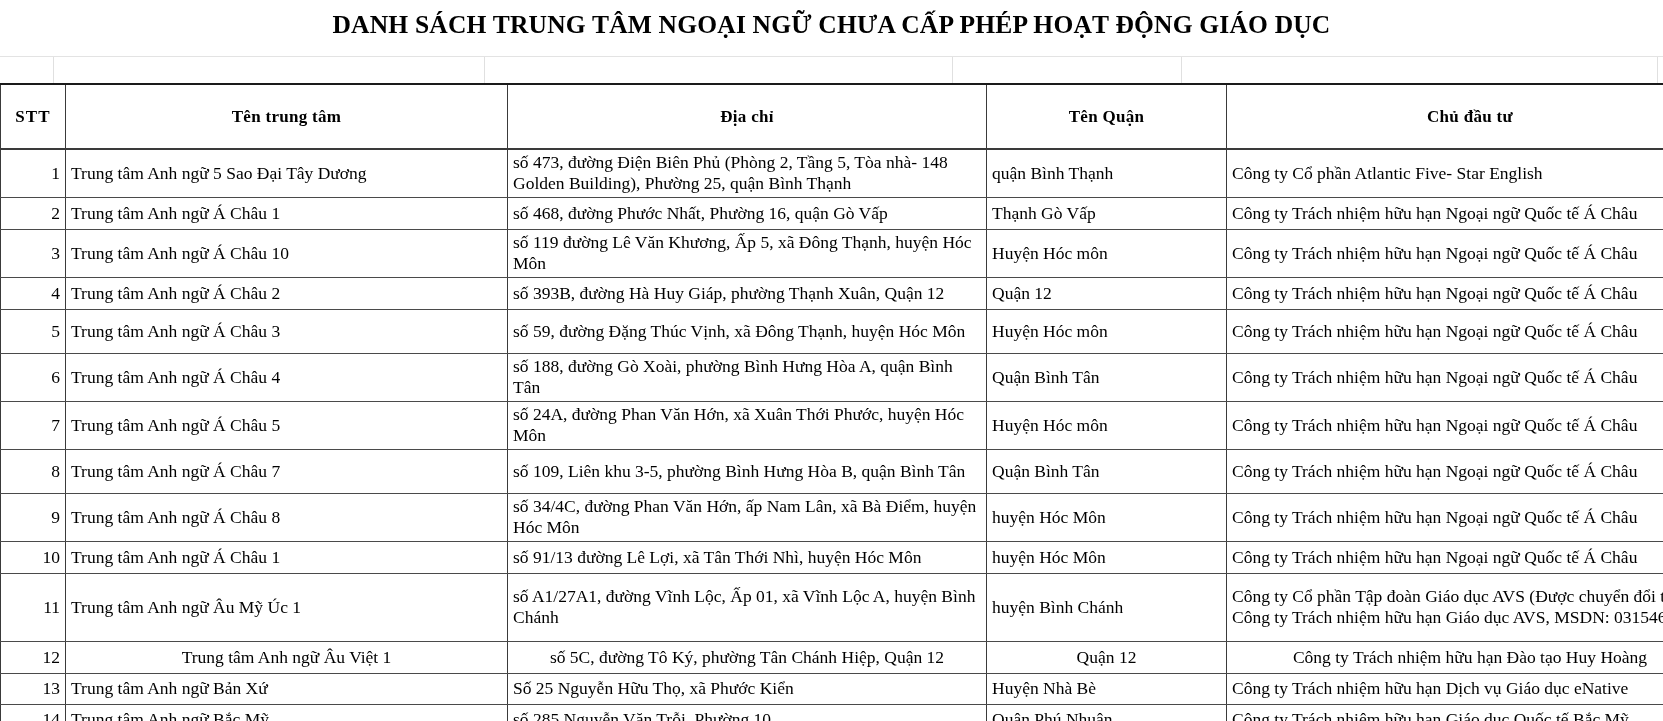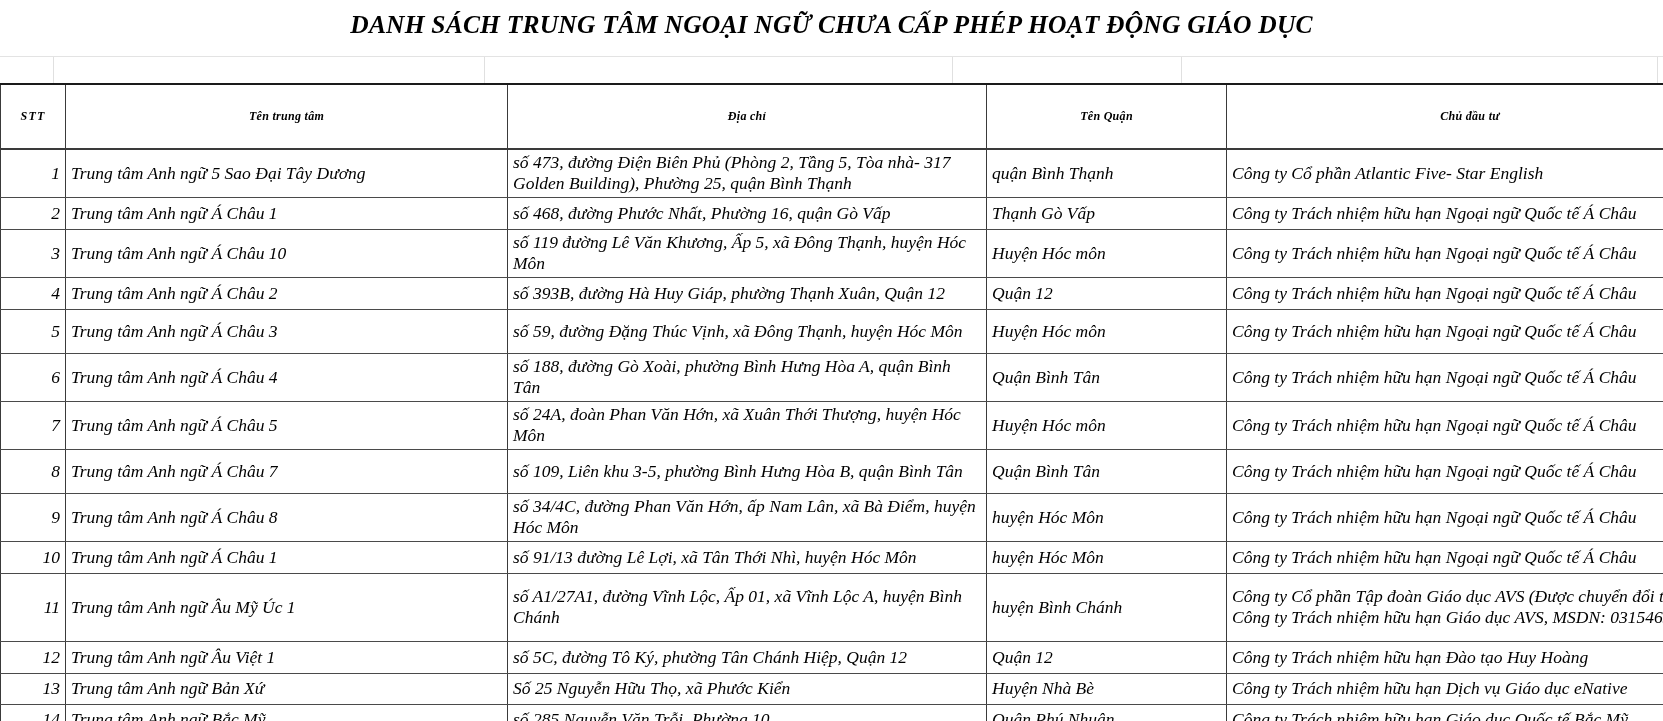--- a/index.html
+++ b/index.html
@@ -13,21 +13,20 @@
     font-family: "Liberation Serif", "DejaVu Serif", serif;
     color: #000000;
     overflow: hidden;
   }
 
   .page {
     position: relative;
     width: 1541px;
     height: 721px;
     background: #ffffff;
-    font-style: italic;
   }
 
   
   .doc-title {
     position: absolute;
     left: 0;
     top: 8px;
     width: 1663px;
     text-align: center;
     font-family: "Liberation Serif", "DejaVu Serif", serif;
@@ -71,21 +70,21 @@
     border: 1px solid #3a3a3a;
     padding: 2px 5px 3px 5px;
     vertical-align: middle;
     font-weight: normal;
     text-align: left;
     overflow: hidden;
   }
   .tbl thead th {
     font-weight: bold;
     text-align: center;
-    font-size: 12px;
+    font-size: 17px;
     letter-spacing: 0.3px;
     height: 58px;
     border-top: 2px solid #1a1a1a;
     border-bottom: 2px solid #3a3a3a;
   }
   .tbl thead th.h-stt { letter-spacing: 1.2px; }
 
   .c-stt  { width: 54px;  text-align: right !important; padding-right: 7px; }
   .c-name { width: 431px; }
   .c-addr { width: 468px; margin-left: 15px; }
@@ -99,21 +98,21 @@
   .r2  td { height: 26px; }
   .r3  td { height: 34px; }
   .r4  td { height: 26px; }
   .r5  td { height: 38px; }
   .r6  td { height: 38px; }
   .r7  td { height: 38px; }
   .r8  td { height: 38px; }
   .r9  td { height: 38px; }
   .r10 td { height: 26px; }
   .r11 td { height: 62px; }
-  .r12 td { height: 26px; }
+  .r12 td { height: 26px; text-align: center; }
   .r13 td { height: 25px; }
   .r14 td { height: 25px; }
 
   .c-addr, .c-inv { line-height: 21px; }
 </style>
 </head>
 <body>
 
 <div class="page">
 
@@ -134,21 +133,21 @@
         <th class="c-name">Tên trung tâm</th>
         <th class="c-addr">Địa chỉ</th>
         <th class="c-dist">Tên Quận</th>
         <th class="c-inv">Chủ đầu tư</th>
       </tr>
     </thead>
     <tbody>
       <tr class="r1">
         <td class="c-stt">1</td>
         <td class="c-name">Trung tâm Anh ngữ 5 Sao Đại Tây Dương</td>
-        <td class="c-addr">số 473, đường Điện Biên Phủ (Phòng 2, Tầng 5, Tòa nhà- 317 Golden Building), Phường 25, quận Bình Thạnh</td>
+        <td class="c-addr">số 473, đường Điện Biên Phủ (Phòng 2, Tầng 5, Tòa nhà- 148 Golden Building), Phường 25, quận Bình Thạnh</td>
         <td class="c-dist">quận Bình Thạnh</td>
         <td class="c-inv">Công ty Cổ phần Atlantic Five- Star English</td>
       </tr>
       <tr class="r2">
         <td class="c-stt">2</td>
         <td class="c-name">Trung tâm Anh ngữ Á Châu 1</td>
         <td class="c-addr">số 468, đường Phước Nhất, Phường 16, quận Gò Vấp</td>
         <td class="c-dist">Thạnh Gò Vấp</td>
         <td class="c-inv">Công ty Trách nhiệm hữu hạn Ngoại ngữ Quốc tế Á Châu</td>
       </tr>
@@ -176,21 +175,21 @@
       <tr class="r6">
         <td class="c-stt">6</td>
         <td class="c-name">Trung tâm Anh ngữ Á Châu 4</td>
         <td class="c-addr">số 188, đường Gò Xoài, phường Bình Hưng Hòa A, quận Bình Tân</td>
         <td class="c-dist">Quận Bình Tân</td>
         <td class="c-inv">Công ty Trách nhiệm hữu hạn Ngoại ngữ Quốc tế Á Châu</td>
       </tr>
       <tr class="r7">
         <td class="c-stt">7</td>
         <td class="c-name">Trung tâm Anh ngữ Á Châu 5</td>
-        <td class="c-addr">số 24A, đoàn Phan Văn Hớn, xã Xuân Thới Thượng, huyện Hóc Môn</td>
+        <td class="c-addr">số 24A, đường Phan Văn Hớn, xã Xuân Thới Phước, huyện Hóc Môn</td>
         <td class="c-dist">Huyện Hóc môn</td>
         <td class="c-inv">Công ty Trách nhiệm hữu hạn Ngoại ngữ Quốc tế Á Châu</td>
       </tr>
       <tr class="r8">
         <td class="c-stt">8</td>
         <td class="c-name">Trung tâm Anh ngữ Á Châu 7</td>
         <td class="c-addr">số 109, Liên khu 3-5, phường Bình Hưng Hòa B, quận Bình Tân</td>
         <td class="c-dist">Quận Bình Tân</td>
         <td class="c-inv">Công ty Trách nhiệm hữu hạn Ngoại ngữ Quốc tế Á Châu</td>
       </tr>

